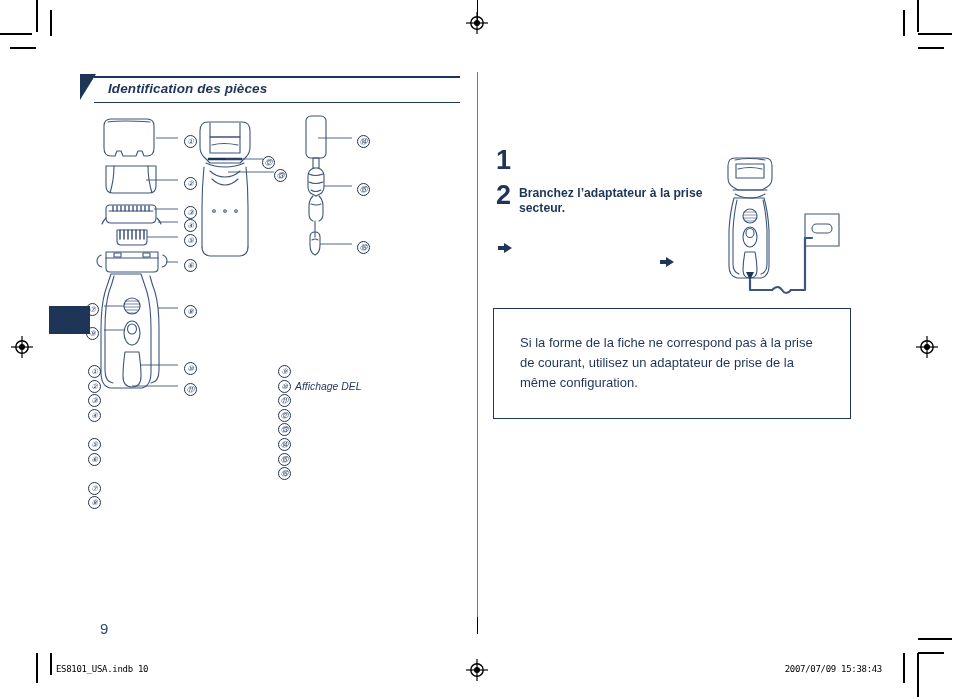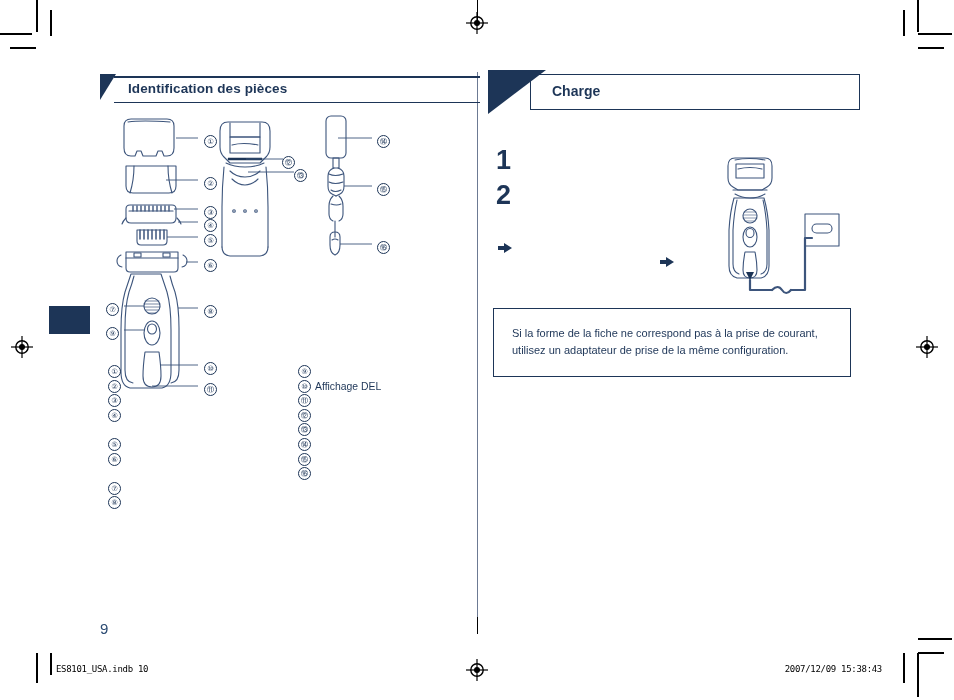--- a/index.html
+++ b/index.html
@@ -12,21 +12,21 @@
     overflow:hidden;
   }
   .page{position:absolute;inset:0;}
 
   
   .mark{position:absolute;background:#000;}
   .reg{position:absolute;width:22px;height:22px;}
   .reg svg{display:block;}
 
   
-  .col-left{position:absolute;left:100px;top:70px;width:380px;height:545px;}
+  .col-left{position:absolute;left:80px;top:70px;width:380px;height:545px;font-style:italic;}
   .col-right{position:absolute;left:488px;top:70px;width:372px;height:545px;}
 
   .divider{position:absolute;left:477px;top:72px;width:1px;height:545px;background:#6c7a93;}
 
   
   .head-left{position:relative;height:34px;}
   .head-left .tri{
     position:absolute;left:0;top:4px;width:0;height:0;
     border-left:16px solid #1d3557;
     border-bottom:26px solid transparent;
@@ -73,21 +73,21 @@
   .plug{position:absolute;}
   .plug svg{display:block;}
 
   
   .note{
     position:absolute;left:5px;top:238px;width:358px;
     border:1px solid #1d3557;
     padding:8px 10px 9px 10px;
     box-sizing:border-box;
   }
-  .note p{margin:8px;font-size:11px;line-height:1.55;color:#1d3557;}
+  .note p{margin:16px;font-size:13px;line-height:1.55;color:#1d3557;}
 
   
   .legend{position:absolute;top:295px;left:8px;width:380px;font-size:10.4px;}
   .legend .lcol{position:absolute;top:0;}
   .legend .lcol.a{left:0;}
   .legend .lcol.b{left:190px;}
   .legend .li{display:flex;align-items:flex-start;height:14.6px;}
   .legend .li .cn{width:17px;flex:0 0 17px;}
   .legend .li .lb{line-height:14.6px;}
   .legend .gap{height:14.6px;}
@@ -406,32 +406,28 @@
         <div class="li">
             <span class="cn"><span class="cnum">⑯</span></span>
             <span class="lb"></span>
           </div>
       </div>
     </div>
   </div>
 
   <div class="col-right">
 
-    <div class="head-right">
-      <div class="box"></div>
-      <div class="wedge"></div>
-      <div class="ttl">Charge</div>
-    </div>
 
     <div class="steps">
       <div class="step">
         <div class="num">1</div>
       </div>
       <div class="step">
         <div class="num">2</div>
+        <div class="txt">Branchez l’adaptateur à la prise secteur.</div>
       </div>
     </div>
 
     <div class="plug" style="left:10px;top:172px;">
       <svg width="18" height="12" viewBox="0 0 18 12">
         <path d="M0,4 h6 v-3 l8,5 l-8,5 v-3 h-6 z" fill="#1d3557"></path>
       </svg>
     </div>
     <div class="plug" style="left:172px;top:186px;">
       <svg width="18" height="12" viewBox="0 0 18 12">
@@ -480,16 +476,16 @@
 
     <div class="note">
       <p>Si la forme de la fiche ne correspond pas à la prise de courant, utilisez un adaptateur de prise de la même configuration.</p>
     </div>
   </div>
 
   <div class="pageno">9</div>
 
   <div class="foot">
     <span class="fl">ES8101_USA.indb   10</span>
-    <span class="fr">2007/12/09   15:38:43</span>
+    <span class="fr">2007/07/09   15:38:43</span>
   </div>
 
 </div>
 
 </body></html>

